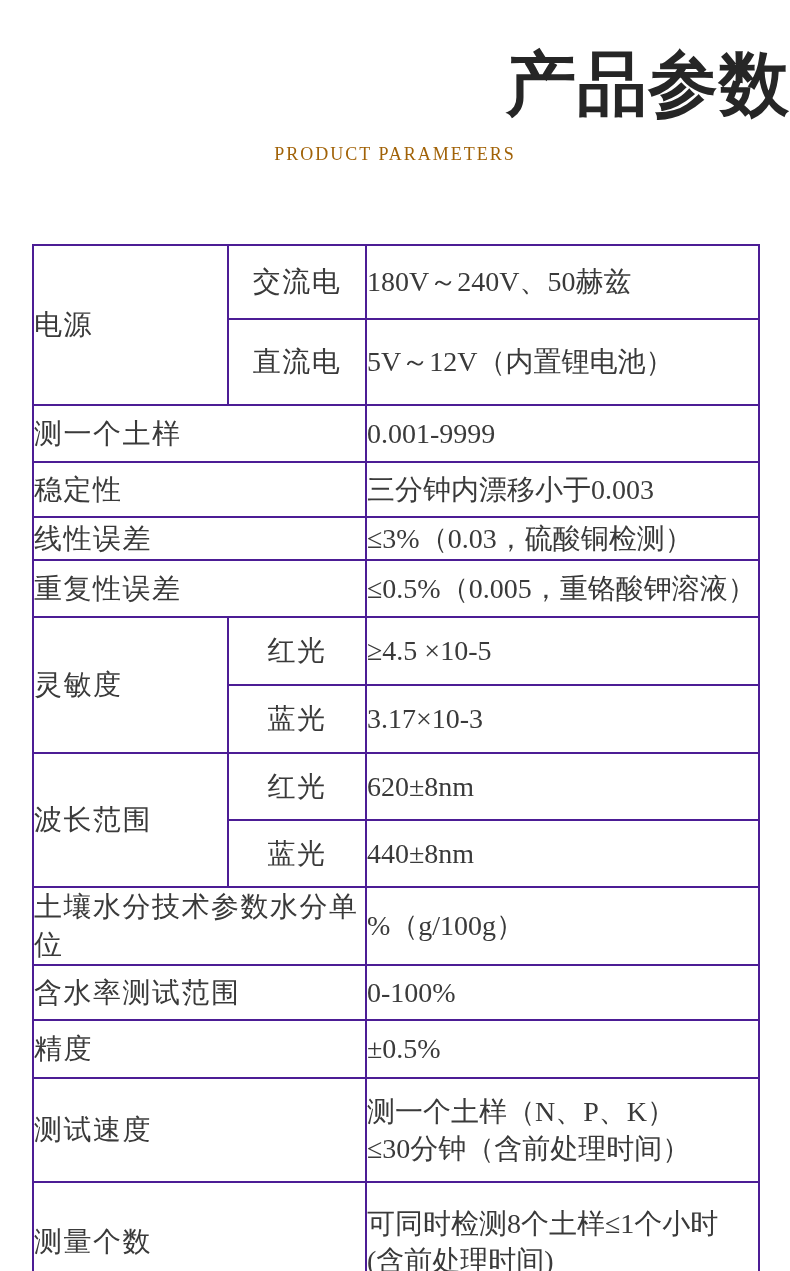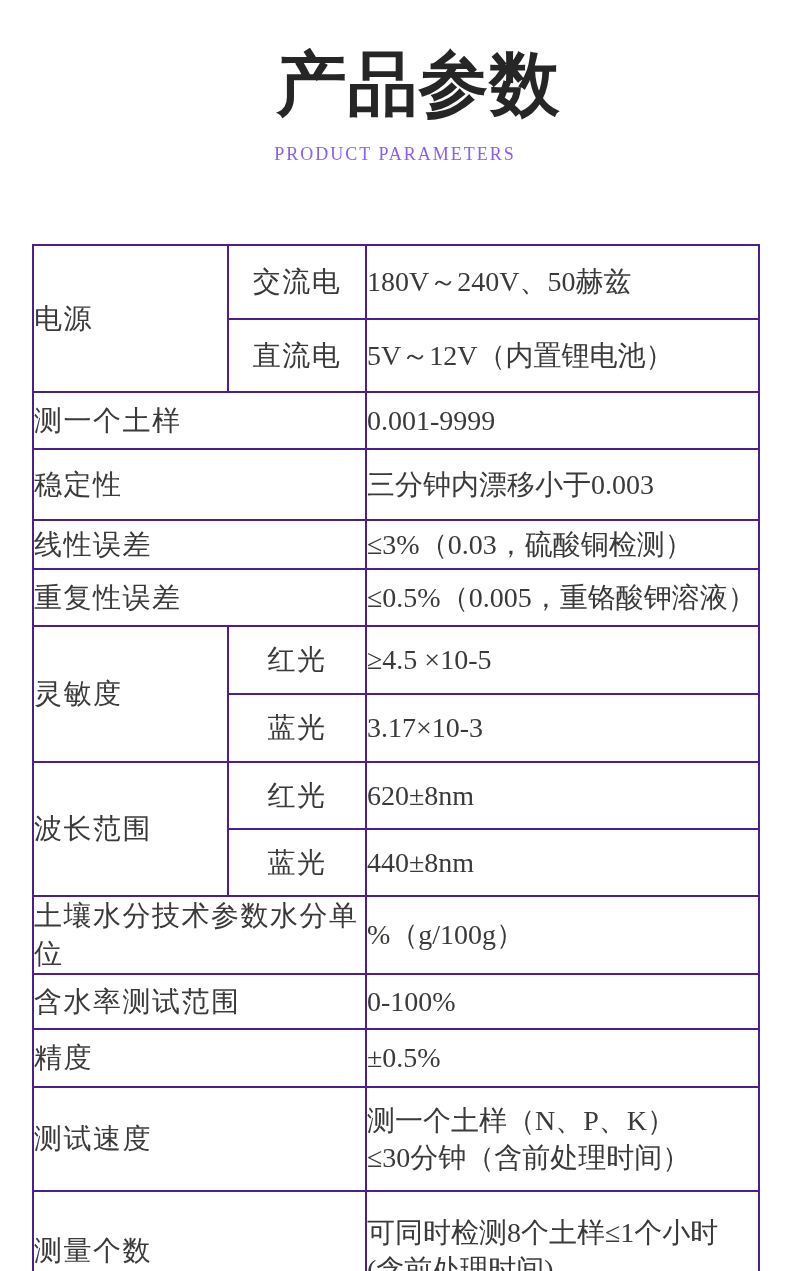--- a/index.html
+++ b/index.html
@@ -10,37 +10,37 @@
     height: 1271px;
     background: #ffffff;
     font-family: "Liberation Serif", "DejaVu Serif", serif;
     overflow: hidden;
   }
   .title {
     position: absolute;
     top: 46px;
     left: 0;
     width: 100%;
-    text-align: center;
+    text-align: right;
     font-size: 70px;
     line-height: 1.1;
     font-weight: 700;
     color: #262626;
     letter-spacing: 1px;
     padding-left: 47px;
   }
   .subtitle {
     position: absolute;
     top: 144px;
     left: 0;
     width: 100%;
     text-align: center;
     font-size: 18px;
     font-weight: 400;
-    color: #8b5cf6;
+    color: #a16207;
     letter-spacing: 2px;
   }
   table.spec {
     position: absolute;
     top: 244px;
     left: 32px;
     width: 726px;
     border-collapse: collapse;
     table-layout: fixed;
     color: #3a3a3a;
@@ -83,36 +83,36 @@
       <col style="width:138px">
       <col style="width:393px">
     </colgroup>
     <tbody>
 
       <tr style="height:74px">
         <td class="lbl" rowspan="2">电源</td>
         <td class="sub">交流电</td>
         <td class="val">180V～240V、50赫兹</td>
       </tr>
-      <tr style="height:73px">
+      <tr style="height:86px">
         <td class="sub">直流电</td>
         <td class="val">5V～12V（内置锂电池）</td>
       </tr>
 
       <tr style="height:57px">
         <td class="lbl" colspan="2">测一个土样</td>
         <td class="val">0.001-9999</td>
       </tr>
 
-      <tr style="height:71px">
+      <tr style="height:55px">
         <td class="lbl" colspan="2">稳定性</td>
         <td class="val">三分钟内漂移小于0.003</td>
       </tr>
 
-      <tr style="height:49px">
+      <tr style="height:43px">
         <td class="lbl" colspan="2">线性误差</td>
         <td class="val">≤3%（0.03，硫酸铜检测）</td>
       </tr>
 
       <tr style="height:57px">
         <td class="lbl" colspan="2">重复性误差</td>
         <td class="val">≤0.5%（0.005，重铬酸钾溶液）</td>
       </tr>
 
       <tr style="height:68px">

